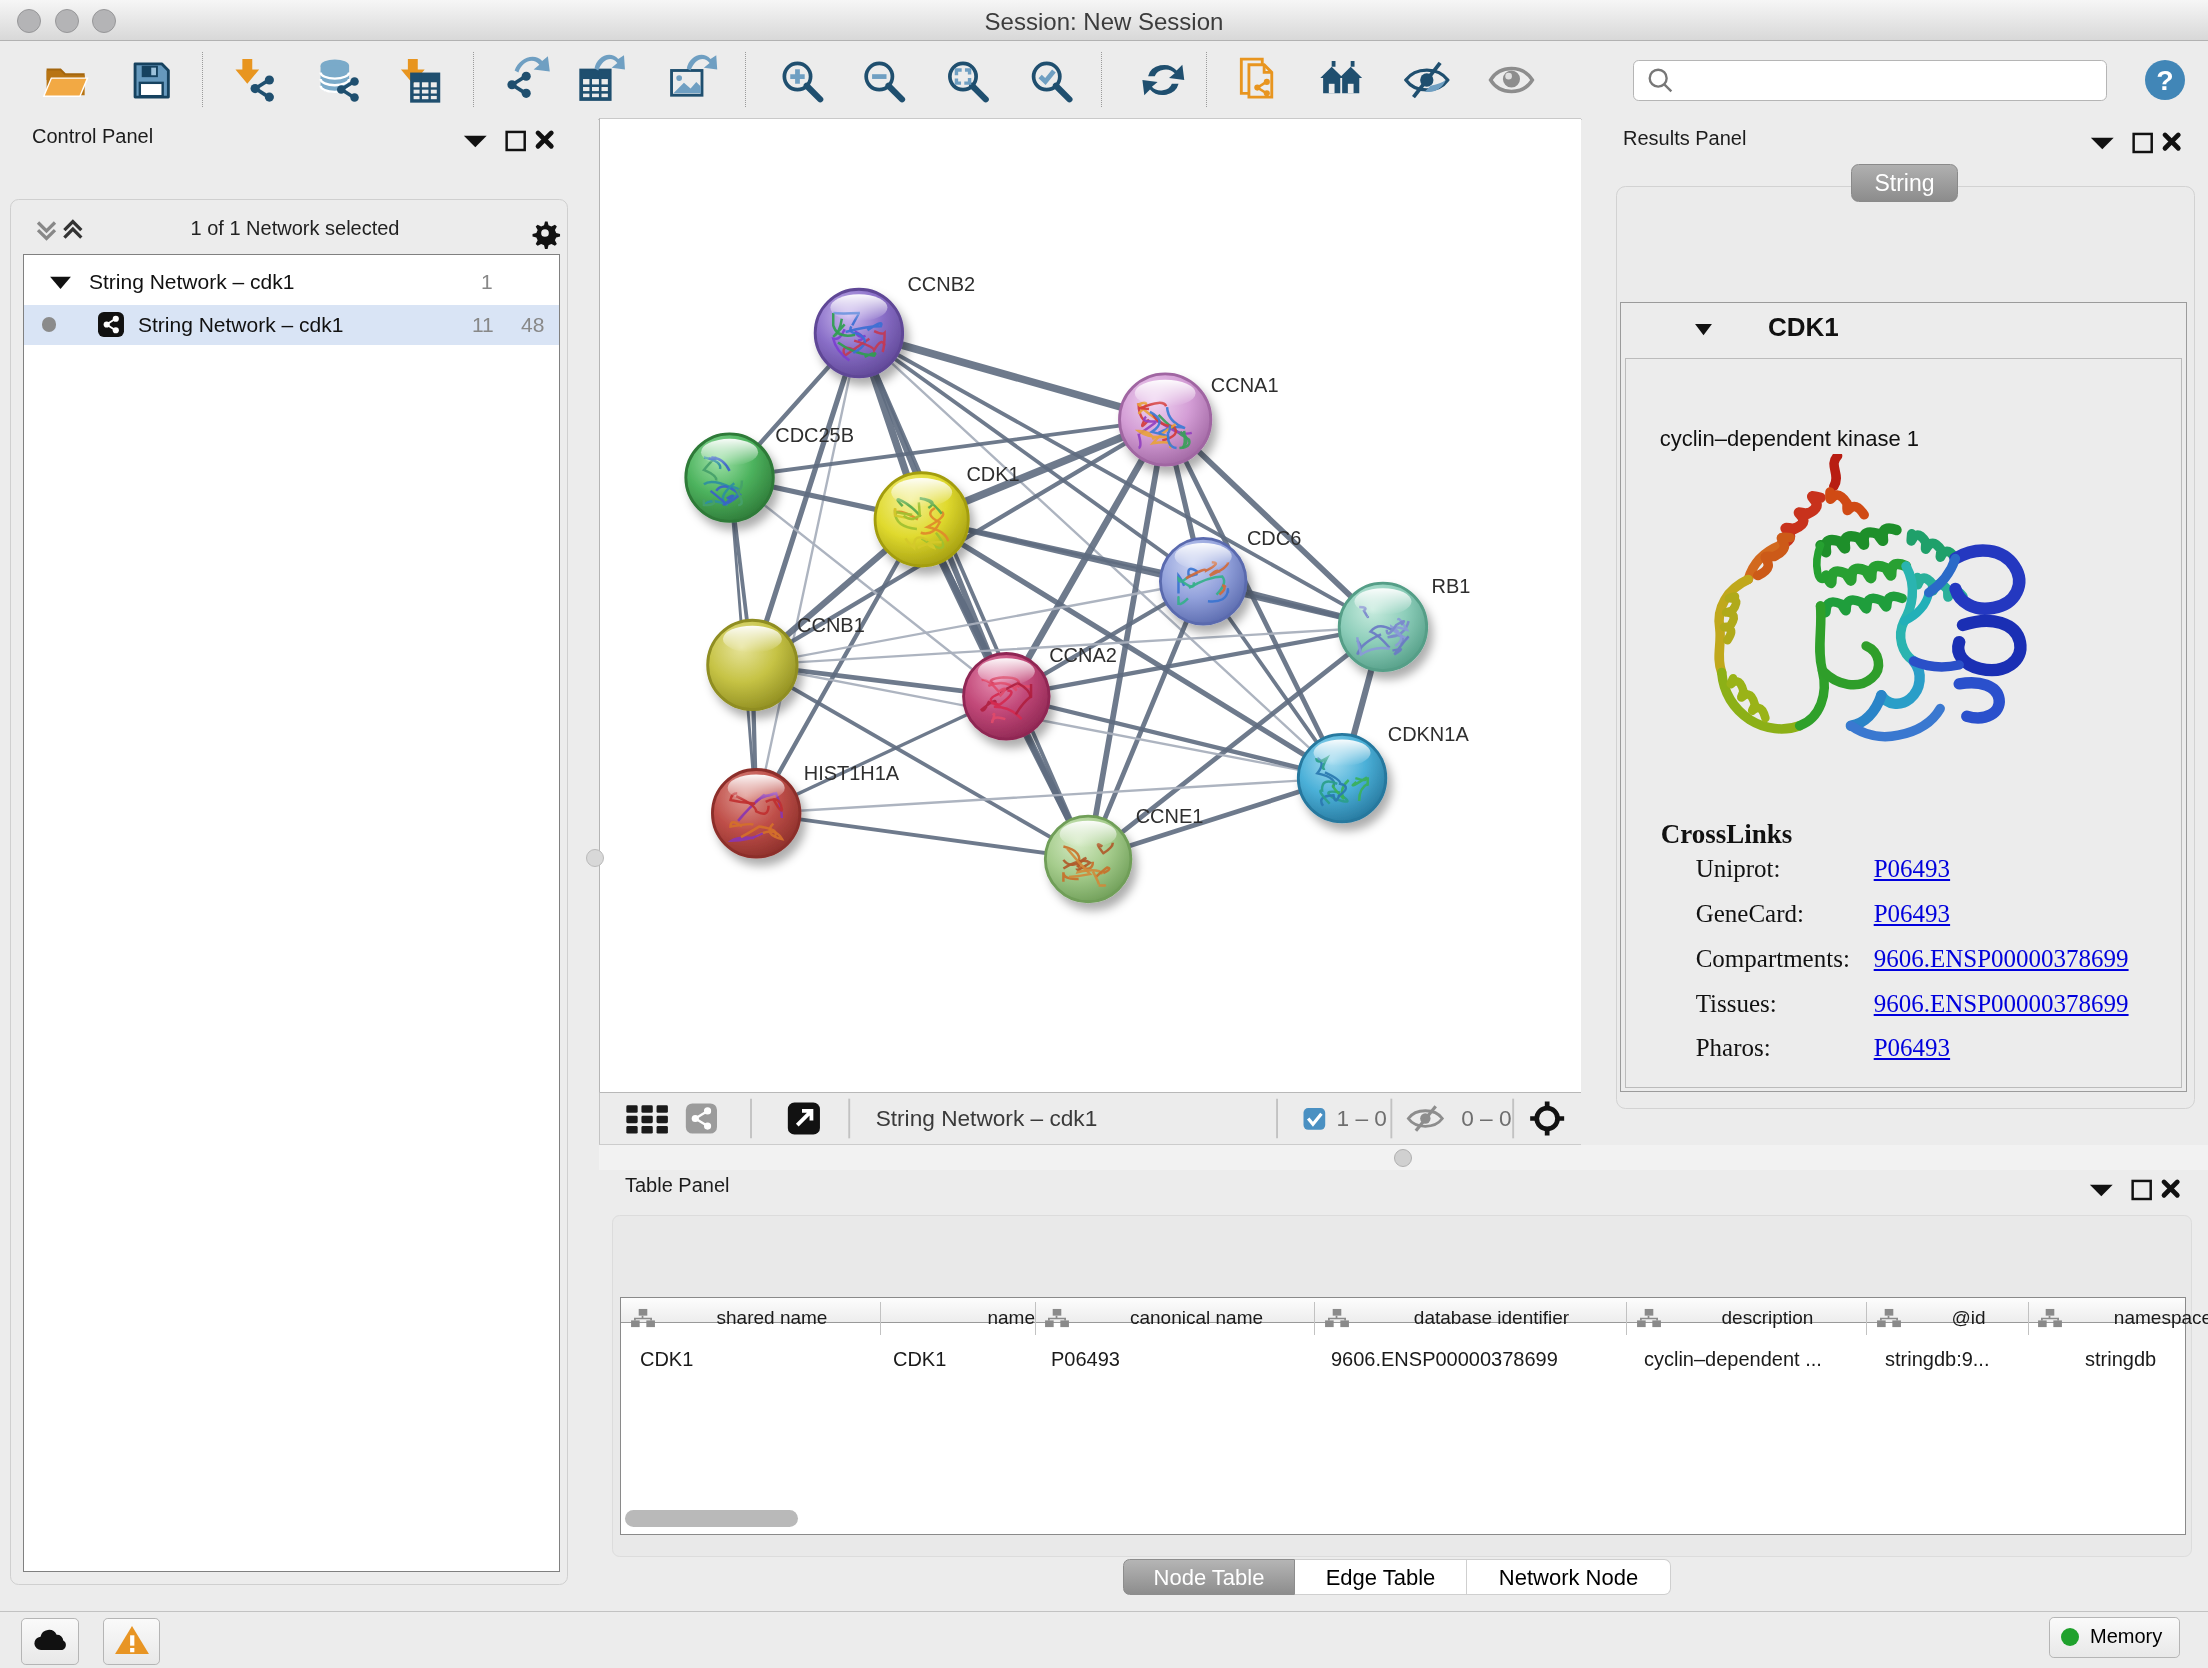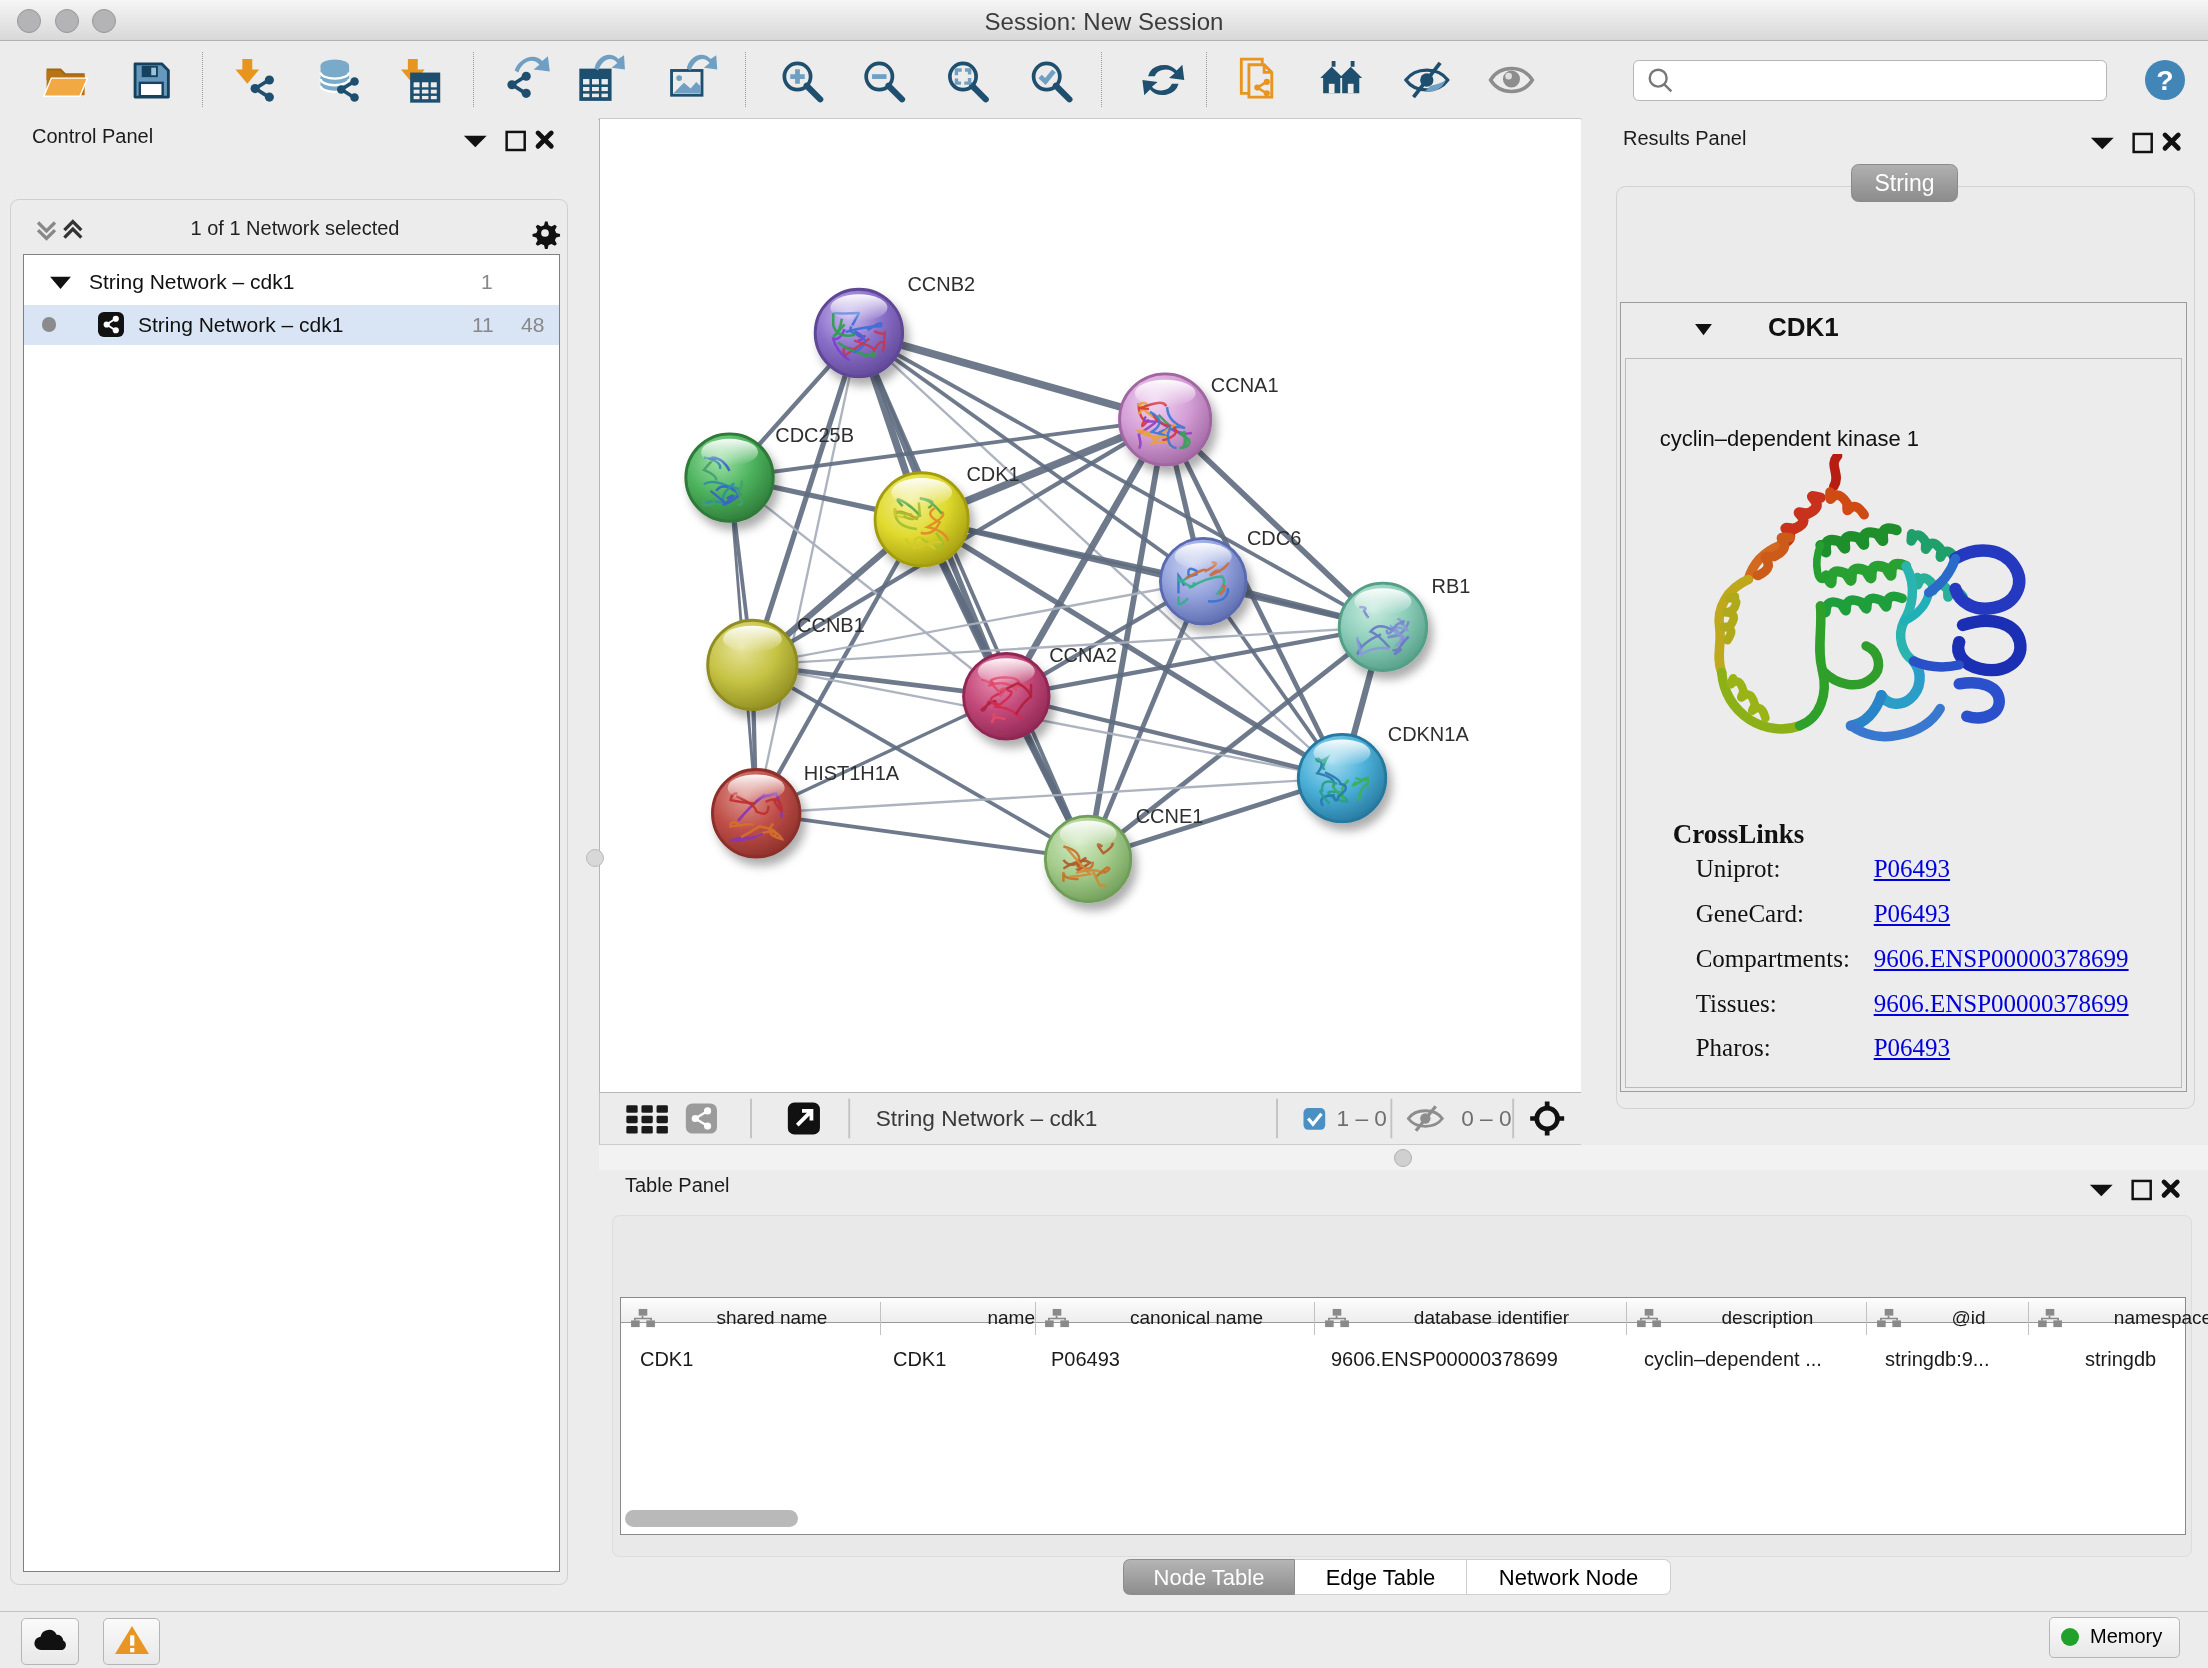--- a/index.html
+++ b/index.html
@@ -605,21 +605,21 @@
               <path d="M214,254 C208,272 196,284 182,286" stroke="#2a84c8" stroke-width="11"></path>
               <path d="M238,176 C252,170 262,158 264,146" stroke="#22b0b8" stroke-width="9"></path>
               <path d="M292,110 C316,96 342,100 354,118 C366,136 356,158 332,162 C312,166 296,156 292,142" stroke="#2438c0" stroke-width="13"></path>
               <path d="M300,180 C330,170 356,178 360,198 C364,218 344,232 318,226 C300,222 292,210 296,198" stroke="#1a2fb4" stroke-width="13"></path>
               <path d="M296,242 C318,238 336,244 338,258 C340,272 324,282 304,276" stroke="#2a50cc" stroke-width="12"></path>
               <path d="M264,146 C276,138 286,128 292,110" stroke="#2a6ac8" stroke-width="10"></path>
               <path d="M248,218 C262,224 278,226 296,222" stroke="#2a50c8" stroke-width="10"></path>
               <path d="M182,286 C196,296 214,300 232,296 C252,292 268,282 276,268" stroke="#3a78d0" stroke-width="10"></path>
             </g>
           </svg>
-          <div class="abs serif" style="left:47px;top:460px;font-size:27px;font-weight:bold;color:#111;">CrossLinks</div>
+          <div class="abs serif" style="left:35px;top:460px;font-size:27px;font-weight:bold;color:#111;">CrossLinks</div>
           <div class="abs serif" style="left:70px;top:496px;font-size:25px;color:#111;">Uniprot:</div>
           <div class="abs serif" style="left:248px;top:496px;font-size:25px;"><a class="lnk" href="#">P06493</a></div>
           <div class="abs serif" style="left:70px;top:541px;font-size:25px;color:#111;">GeneCard:</div>
           <div class="abs serif" style="left:248px;top:541px;font-size:25px;"><a class="lnk" href="#">P06493</a></div>
           <div class="abs serif" style="left:70px;top:586px;font-size:25px;color:#111;">Compartments:</div>
           <div class="abs serif" style="left:248px;top:586px;font-size:25px;"><a class="lnk" href="#">9606.ENSP00000378699</a></div>
           <div class="abs serif" style="left:70px;top:631px;font-size:25px;color:#111;">Tissues:</div>
           <div class="abs serif" style="left:248px;top:631px;font-size:25px;"><a class="lnk" href="#">9606.ENSP00000378699</a></div>
           <div class="abs serif" style="left:70px;top:675px;font-size:25px;color:#111;">Pharos:</div>
           <div class="abs serif" style="left:248px;top:675px;font-size:25px;"><a class="lnk" href="#">P06493</a></div>

